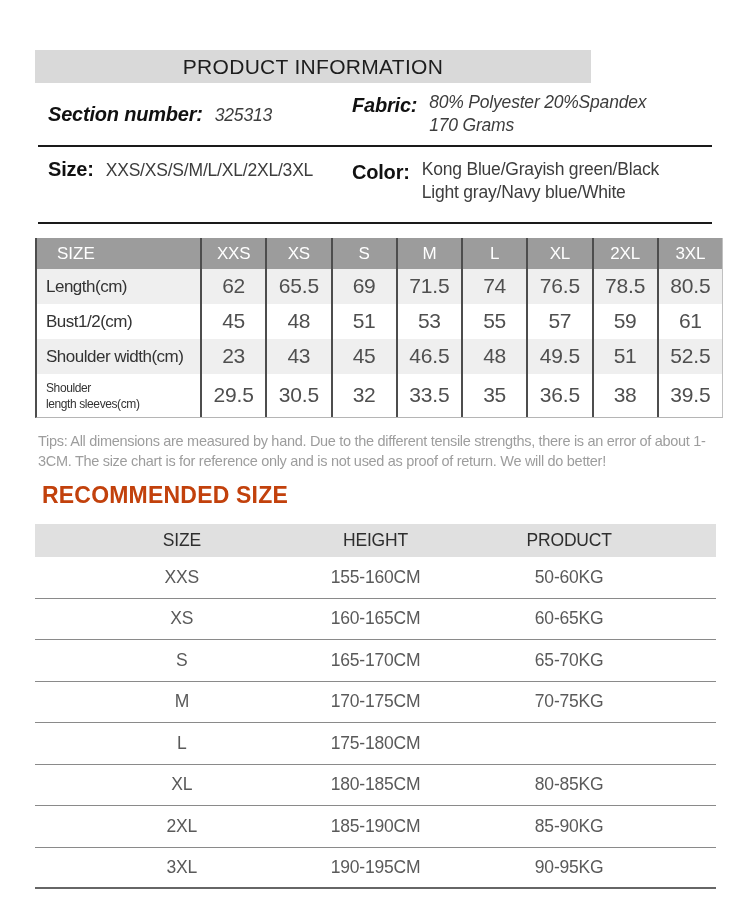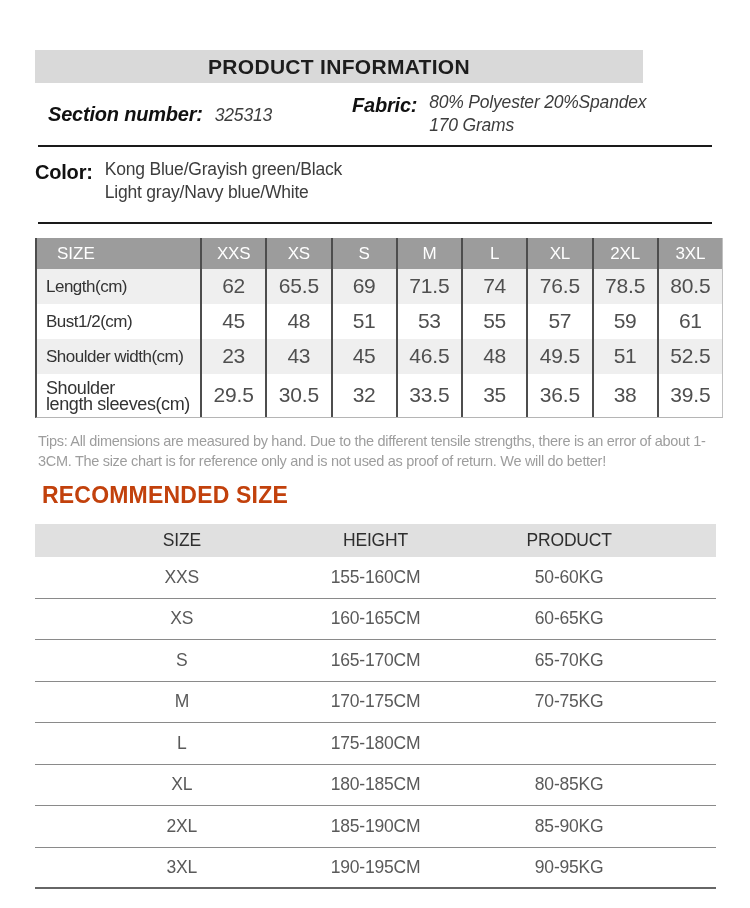--- a/index.html
+++ b/index.html
@@ -9,24 +9,24 @@
     color: #222;
     letter-spacing: -0.2px;
     height: 908px;
     overflow: hidden;
   }
   .page { position: relative; width: 750px; height: 908px; background: #fff; }
 
   
   .title-bar {
     margin: 50px 35px 0 35px;
-    width: 608px; height: 33px;
+    width: 556px; height: 33px;
     background: var(--title-bar-bg, #d9d9d9);
     display: flex; align-items: center; justify-content: center;
-    font-size: 21px; font-weight: 700; color: #1d1d1d; letter-spacing: 0.3px;
+    font-size: 21px; font-weight: 400; color: #1d1d1d; letter-spacing: 0.3px;
   }
 
   
   .info-row {
     margin: 0 35px; width: 680px;
     display: flex;
   }
   .info-row.row1 { height: 62px; align-items: center; font-style: italic; }
   .info-row.row2 { height: 75px; padding-top: 11px; align-items: flex-start; }
   .info-item { display: flex; align-items: baseline; }
@@ -66,21 +66,21 @@
     font-size: 21px; color: #4f4f4f; line-height: 1.05;
   }
   .st-cell + .st-cell { border-left: 2px solid var(--table-border, #4d4d4d); }
   .st-row.head .st-cell { color: var(--size-table-header-text, #ffffff); font-size: 17px; }
   .st-cell.st-label {
     align-items: flex-start; padding-left: 9px;
     font-weight: 400; color: #333; font-size: 17px; letter-spacing: -0.5px;
     white-space: nowrap;
   }
   .st-row.head .st-cell.st-label { padding-left: 20px; font-weight: 400; letter-spacing: 0; }
-  .st-cell.st-label.small { font-size: 18px; line-height: 16px; letter-spacing: -0.4px; }
+  .st-cell.st-label.small { font-size: 12px; line-height: 16px; letter-spacing: -0.4px; }
 
   
   .tips {
     margin: 13px 35px 0 38px; max-width: 678px;
     font-size: 14.5px; line-height: 20px;
     color: var(--tips-text, #9d9d9d); letter-spacing: -0.3px;
   }
 
   
   .rec-heading {
@@ -121,20 +121,24 @@
       <span class="info-value two-line">
         <span>80% Polyester 20%Spandex</span>
         <span>170 Grams</span>
       </span>
     </div>
   </div>
 
   <div class="divider"></div>
 
   <div class="info-row row2">
+    <div class="info-item left">
+      <span class="info-label">Size:</span>
+      <span class="info-value">XXS/XS/S/M/L/XL/2XL/3XL</span>
+    </div>
     <div class="info-item right block">
       <span class="info-label">Color:</span>
       <span class="info-value two-line">
         <span>Kong Blue/Grayish green/Black</span>
         <span>Light gray/Navy blue/White</span>
       </span>
     </div>
   </div>
 
   <div class="divider"></div>

